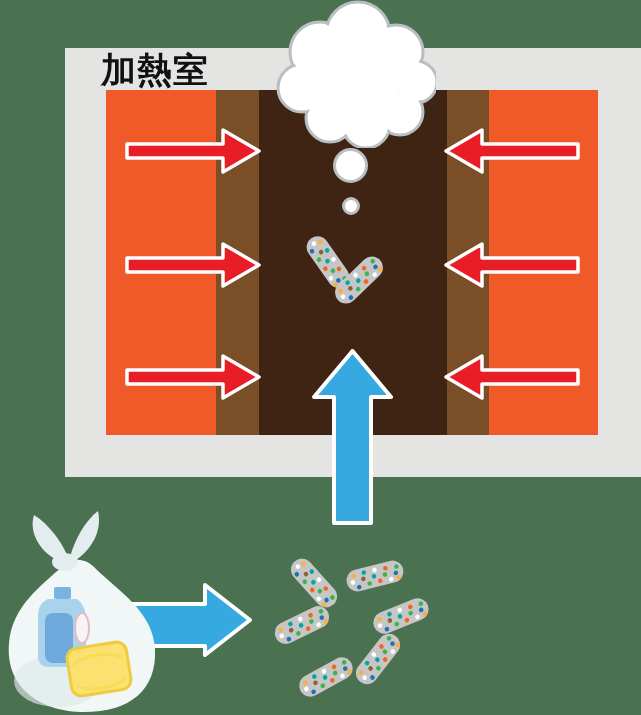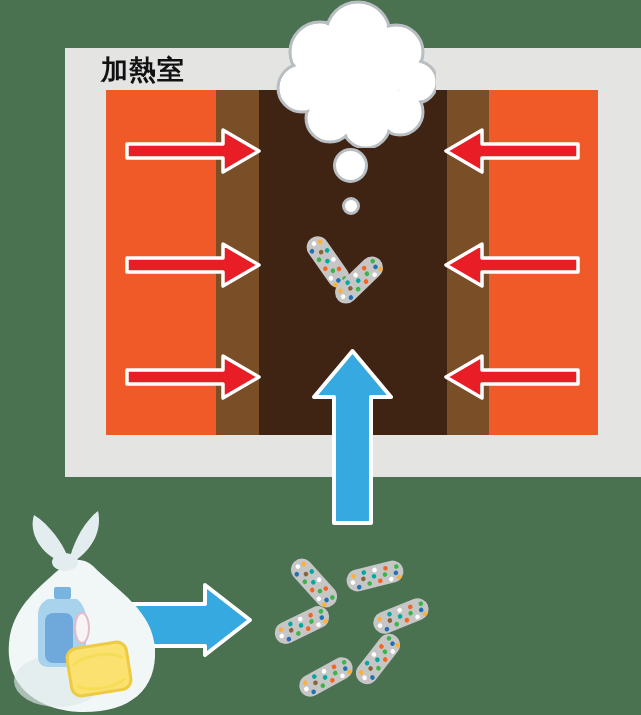--- a/index.html
+++ b/index.html
@@ -11,21 +11,21 @@
   }
   .stage{position:absolute;left:0;top:0;width:641px;height:715px;}
   .abs{position:absolute;}
 
   
   .frame{left:65px;top:48px;width:576px;height:429px;background:var(--c-frame-gray,#E4E4E3);}
 
   
   .chamber-label{
     left:101px;top:53px;width:200px;height:34px;
-    font-size:27px;font-weight:bold;color:#111;letter-spacing:1px;line-height:34px;
+    font-size:35px;font-weight:bold;color:#111;letter-spacing:1px;line-height:34px;
   }
 
   
   .panel{left:106px;top:90px;width:492px;height:345px;display:flex;}
   .band{height:100%;}
   .band.heater{background:var(--c-heater-orange,#F05A28);}
   .band.wall{background:var(--c-wall-brown,#7A4E26);}
   .band.cavity{background:var(--c-cavity-brown,#3F2313);}
   .w-hl{width:110px;} .w-wl{width:43px;} .w-cv{width:188px;} .w-wr{width:42px;} .w-hr{width:109px;}
 

